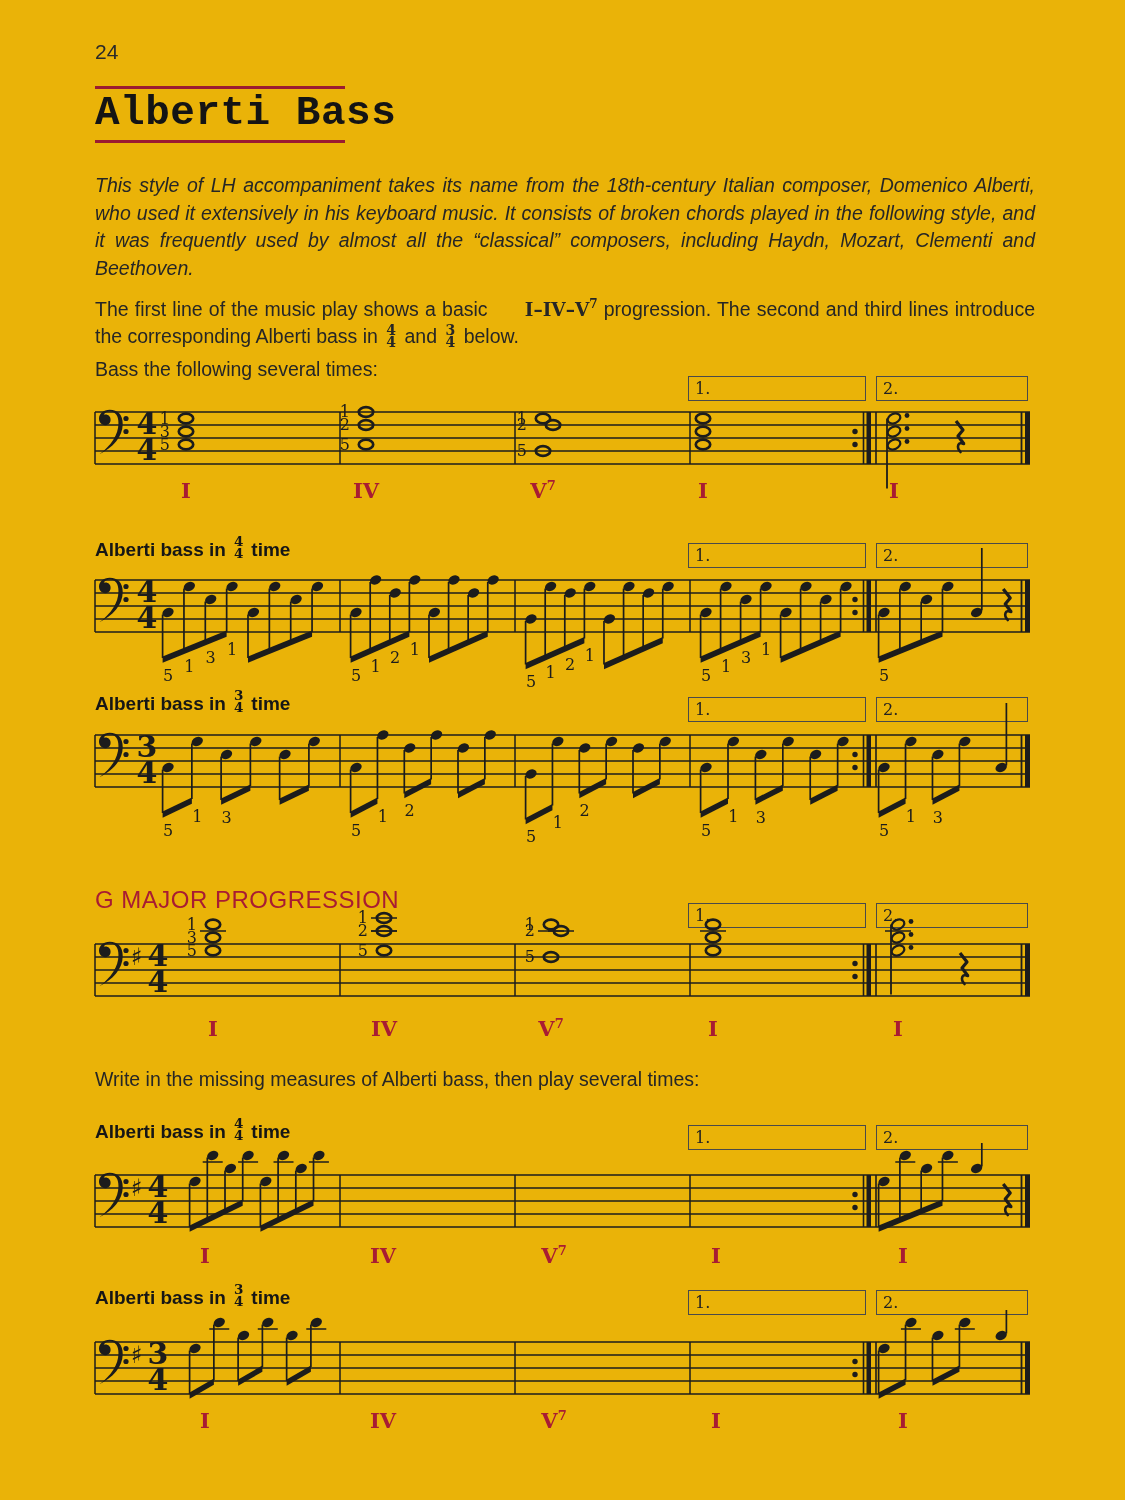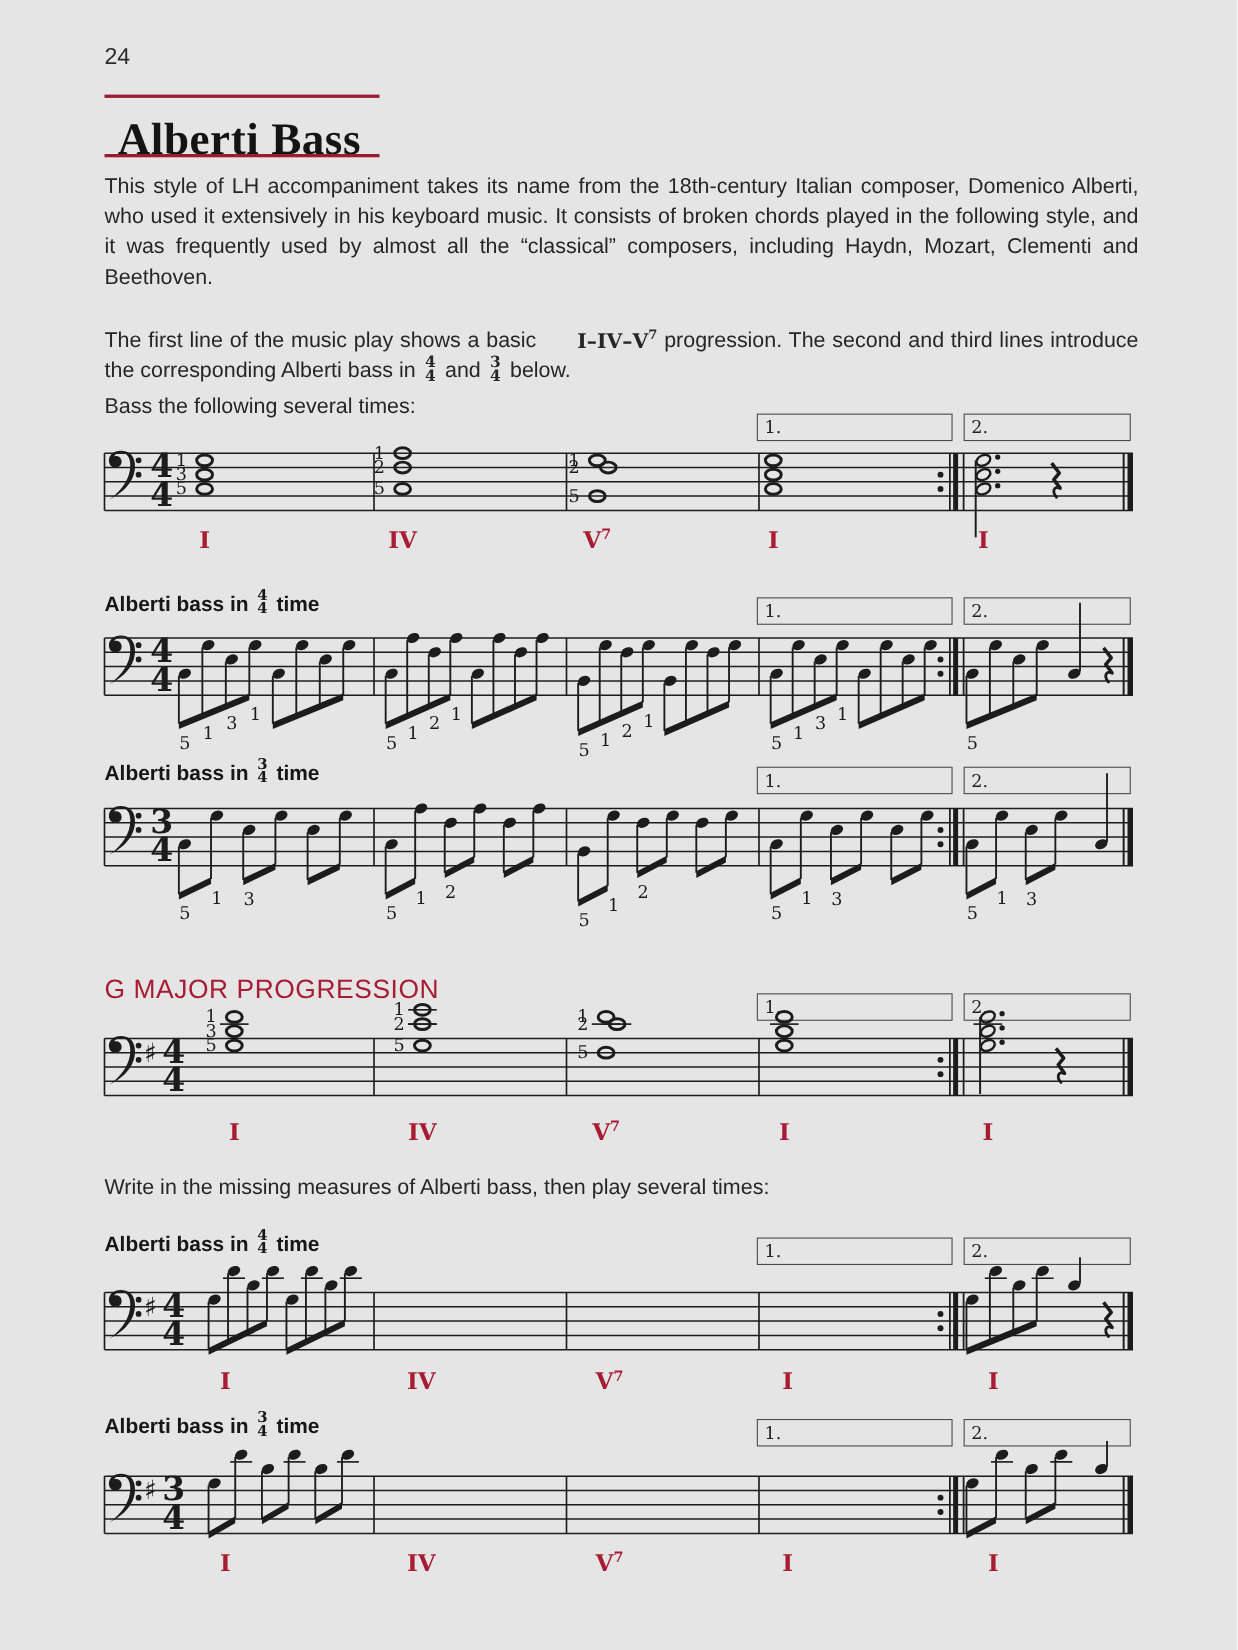--- a/index.html
+++ b/index.html
@@ -1,26 +1,26 @@
 <!DOCTYPE html>
 <html><head>
 <meta charset="utf-8">
 <style>
   html,body{margin:0;padding:0;background:#ffffff;}
-  .page{position:relative;width:1125px;height:1500px;background:#e5e5e5;overflow:hidden;
+  .page{position:relative;width:1125px;height:1500px;background:#eab308;overflow:hidden;
         font-family:"Liberation Sans",sans-serif;color:#232323;}
   .pageno{position:absolute;left:95px;top:40px;font-size:21px;color:#2a2a2a;}
   .title-rule{position:absolute;left:95px;width:250px;height:3px;background:#9b1b31;}
   .rule-top{top:86px;}
   .rule-bottom{top:140px;}
-  .title{position:absolute;left:95px;top:90px;margin:12px;font-size:41px;font-weight:bold;
-         letter-spacing:0.5px;color:#141414;font-family:Liberation Serif, serif;}
+  .title{position:absolute;left:95px;top:90px;margin:0;font-size:41px;font-weight:bold;
+         letter-spacing:0.5px;color:#141414;font-family:Liberation Mono, monospace;}
   .body{position:absolute;left:95px;width:940px;margin:0;font-size:19.5px;line-height:27.5px;
         text-align:justify;color:#262626;}
-  .p1{top:156px;}
+  .p1{top:172px;font-style:italic;}
   .p2{top:291px;}
   .prog{font-family:"DejaVu Serif",serif;font-weight:bold;font-size:18.5px;margin-left:31px;}
   .prog-sup{font-family:"DejaVu Serif",serif;font-weight:bold;font-size:12px;vertical-align:super;}
   .frac{display:inline-flex;flex-direction:column;align-items:center;vertical-align:middle;
         font-family:"DejaVu Serif",serif;font-weight:bold;font-size:14px;line-height:12px;
         margin:0 3px;transform:translateY(-2px);}
   .prompt{position:absolute;left:95px;margin:0;font-size:19.5px;color:#262626;}
   .play{top:358px;}
   .write{top:1068px;}
   .mlabel{position:absolute;left:95px;display:flex;align-items:center;gap:5px;

